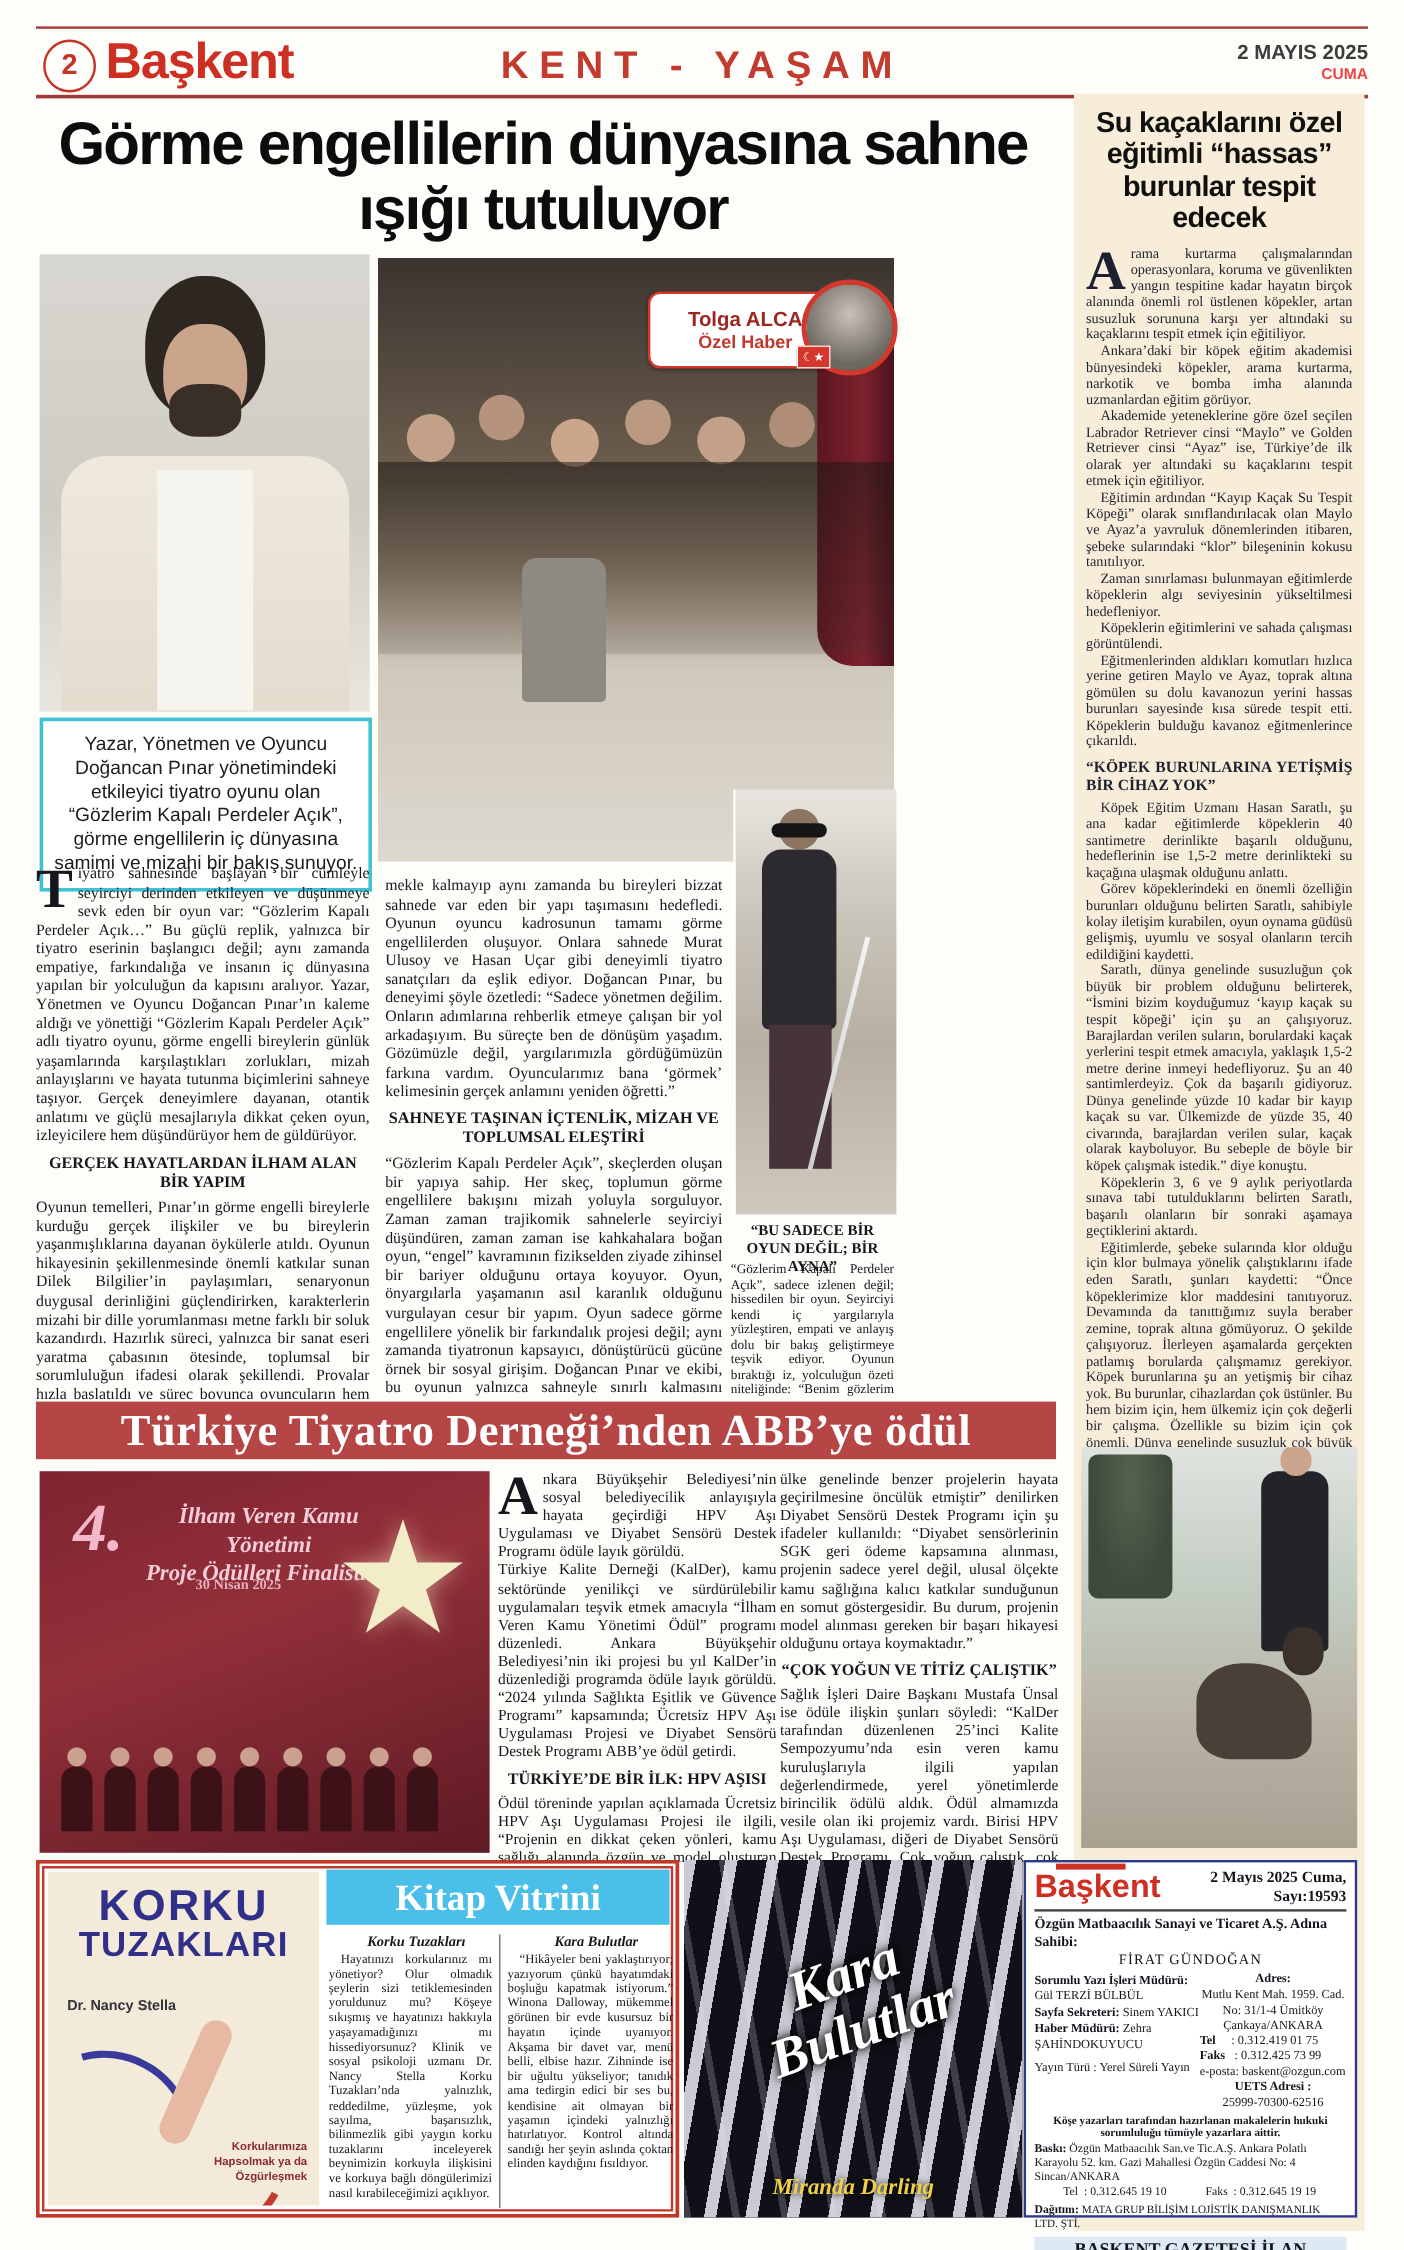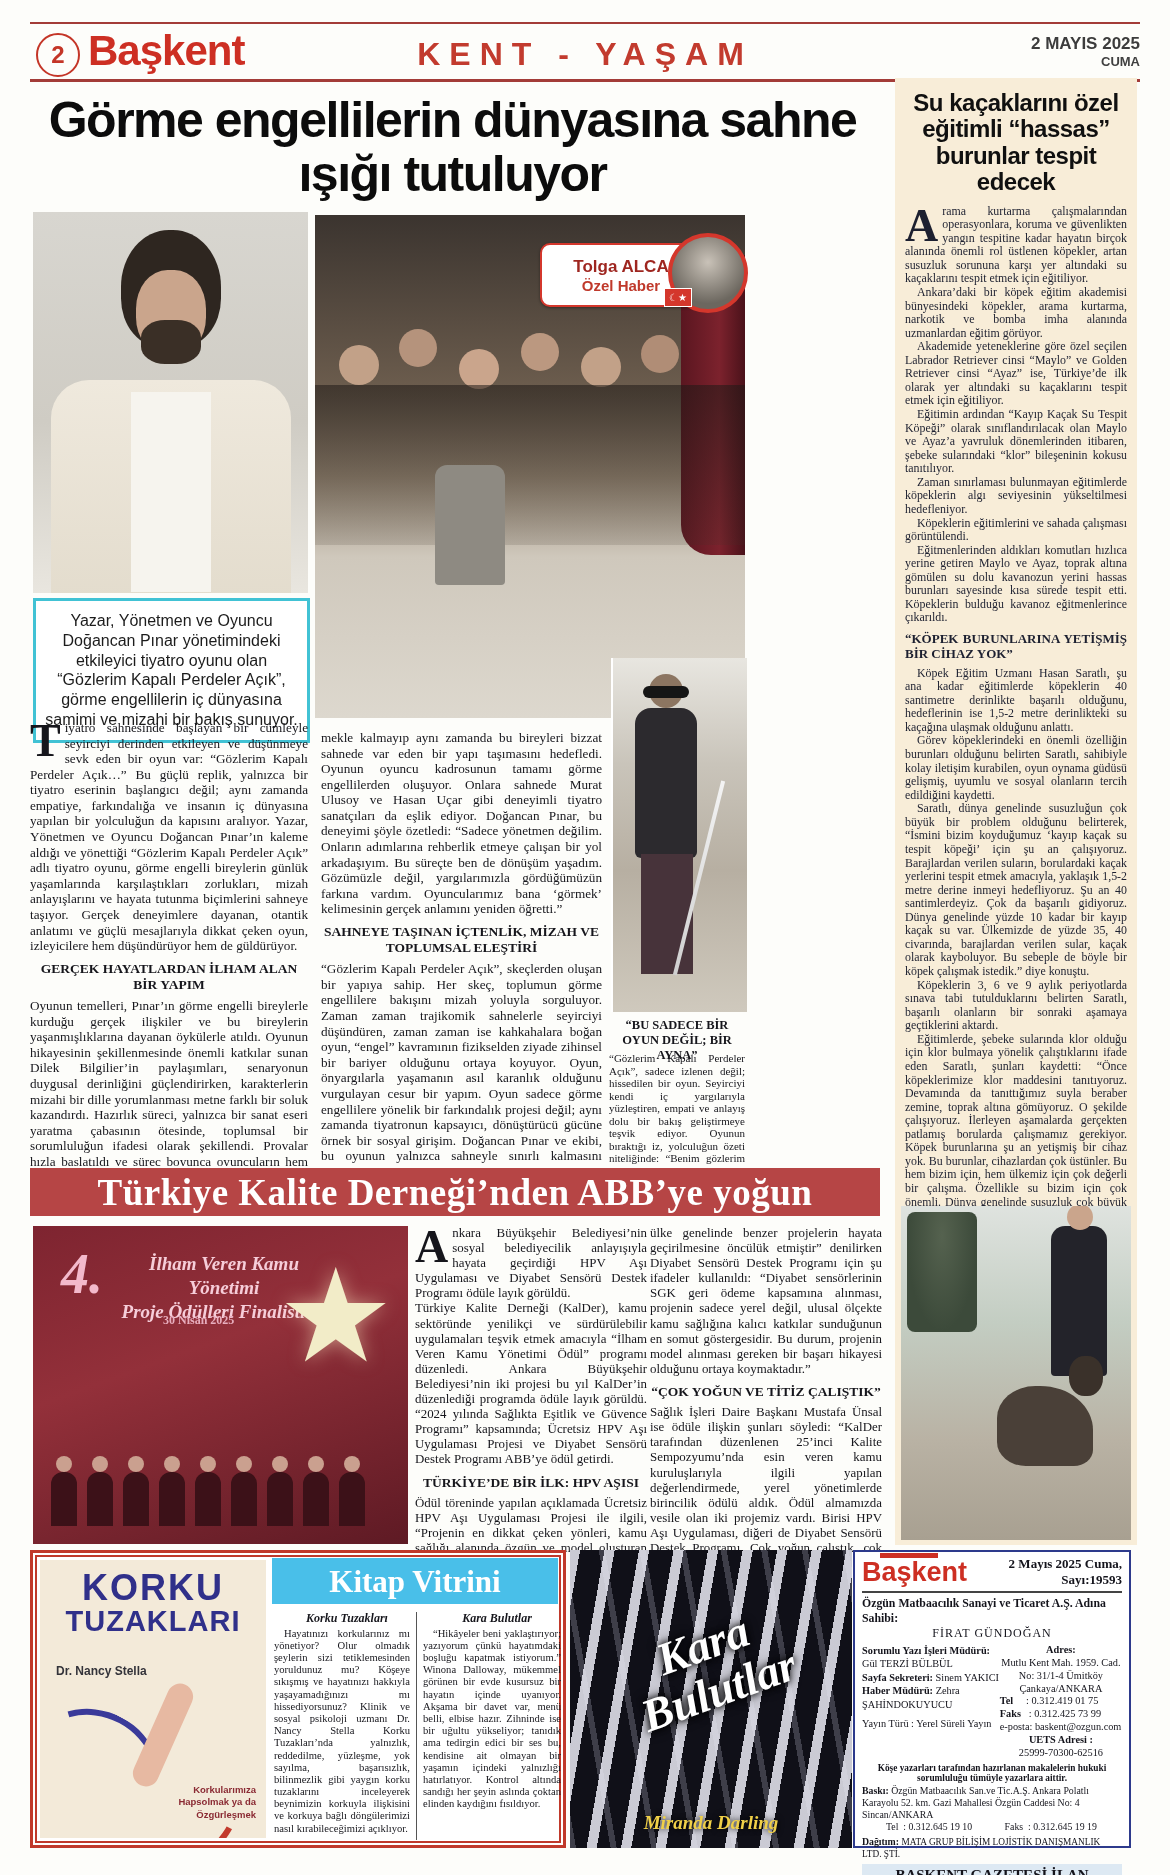--- a/index.html
+++ b/index.html
@@ -8,21 +8,21 @@
   .abs{position:absolute;}
   
   .rule{background:#a33c38;}
   .pagenum{width:40px;height:40px;border:2px solid #c43527;border-radius:50%;
            display:flex;align-items:center;justify-content:center;
            font:900 24px "Liberation Sans",sans-serif;color:#c43527;}
   .logo-main{font:900 42px/1 "Liberation Sans",sans-serif;color:#cd2f23;letter-spacing:-1px;}
   .section-title{font:900 32px/1 "Liberation Sans",sans-serif;color:#c23b2e;letter-spacing:9px;text-align:center;}
   .date-block{text-align:right;font-family:"Liberation Sans",sans-serif;color:#3c3c3c;}
   .date-block .d1{font-size:17px;font-weight:600;}
-  .date-block .d2{font-size:13px;font-weight:800;color:#404040;}
+  .date-block .d2{font-size:13px;font-weight:800;color:#ef4444;}
   
   .headline{font:900 50px/1.07 "Liberation Sans",sans-serif;color:#0c0c0c;
             text-align:center;letter-spacing:-1.5px;}
   .photo{overflow:hidden;}
   .caption1{border:3px solid #41c2d4;background:#fff;padding:10px 8px;
             font:500 16px/1.24 "Liberation Sans",sans-serif;text-align:center;color:#1c1c1c;}
   .bodycol{font:13.2px/1.18 "Liberation Serif",serif;text-align:justify;overflow:hidden;}
   .bodycol p{margin:0;text-indent:13px;}
   .bodycol p.first{text-indent:0;}
   .dc::first-letter{float:left;font-size:46px;line-height:.82;font-weight:700;
@@ -175,21 +175,21 @@
     <p class="first dc">Tiyatro sahnesinde başlayan bir cümleyle seyirciyi derinden etkileyen ve düşünmeye sevk eden bir oyun var: “Gözlerim Kapalı Perdeler Açık…” Bu güçlü replik, yalnızca bir tiyatro eserinin başlangıcı değil; aynı zamanda empatiye, farkındalığa ve insanın iç dünyasına yapılan bir yolculuğun da kapısını aralıyor. Yazar, Yönetmen ve Oyuncu Doğancan Pınar’ın kaleme aldığı ve yönettiği “Gözlerim Kapalı Perdeler Açık” adlı tiyatro oyunu, görme engelli bireylerin günlük yaşamlarında karşılaştıkları zorlukları, mizah anlayışlarını ve hayata tutunma biçimlerini sahneye taşıyor. Gerçek deneyimlere dayanan, otantik anlatımı ve güçlü mesajlarıyla dikkat çeken oyun, izleyicilere hem düşündürüyor hem de güldürüyor.</p>
     <p class="subhead">GERÇEK HAYATLARDAN İLHAM ALAN BİR YAPIM</p>
     <p class="first">Oyunun temelleri, Pınar’ın görme engelli bireylerle kurduğu gerçek ilişkiler ve bu bireylerin yaşanmışlıklarına dayanan öykülerle atıldı. Oyunun hikayesinin şekillenmesinde önemli katkılar sunan Dilek Bilgilier’in paylaşımları, senaryonun duygusal derinliğini güçlendirirken, karakterlerin mizahi bir dille yorumlanması metne farklı bir soluk kazandırdı. Hazırlık süreci, yalnızca bir sanat eseri yaratma çabasının ötesinde, toplumsal bir sorumluluğun ifadesi olarak şekillendi. Provalar hızla başlatıldı ve süreç boyunca oyuncuların hem sahneye hem de hikayeye olan katkıları, oyunun ruhuna derinlik kattı. Görme engelliler için önemli bir merkez olan Gören Kalpler Görme Engelliler Eğitim ve Rehabilitasyon Merkezi’nin kurucusu Erol Sayyıdan, projeye verdiği destekle bu sürecin önemli bir parçası oldu. Renkli Yüzler Kültür Sanat Tiyatrosu’nun kurucusu olan Pınar, oyunun yalnızca görme engellileri konu et-</p>
   </div>
   <div class="abs bodycol" style="left:321px;top:730px;width:281px;height:436px;">
     <p class="first">mekle kalmayıp aynı zamanda bu bireyleri bizzat sahnede var eden bir yapı taşımasını hedefledi. Oyunun oyuncu kadrosunun tamamı görme engellilerden oluşuyor. Onlara sahnede Murat Ulusoy ve Hasan Uçar gibi deneyimli tiyatro sanatçıları da eşlik ediyor. Doğancan Pınar, bu deneyimi şöyle özetledi: “Sadece yönetmen değilim. Onların adımlarına rehberlik etmeye çalışan bir yol arkadaşıyım. Bu süreçte ben de dönüşüm yaşadım. Gözümüzle değil, yargılarımızla gördüğümüzün farkına vardım. Oyuncularımız bana ‘görmek’ kelimesinin gerçek anlamını yeniden öğretti.”</p>
     <p class="subhead">SAHNEYE TAŞINAN İÇTENLİK, MİZAH VE TOPLUMSAL ELEŞTİRİ</p>
     <p class="first">“Gözlerim Kapalı Perdeler Açık”, skeçlerden oluşan bir yapıya sahip. Her skeç, toplumun görme engellilere bakışını mizah yoluyla sorguluyor. Zaman zaman trajikomik sahnelerle seyirciyi düşündüren, zaman zaman ise kahkahalara boğan oyun, “engel” kavramının fizikselden ziyade zihinsel bir bariyer olduğunu ortaya koyuyor. Oyun, önyargılarla yaşamanın asıl karanlık olduğunu vurgulayan cesur bir yapım. Oyun sadece görme engellilere yönelik bir farkındalık projesi değil; aynı zamanda tiyatronun kapsayıcı, dönüştürücü gücüne örnek bir sosyal girişim. Doğancan Pınar ve ekibi, bu oyunun yalnızca sahneyle sınırlı kalmasını istemiyor. Hedef, oyunun Türkiye genelinde birçok farklı şehirde sahnelenmesi ve geniş kitlelerle buluşturulması. Projenin arkasındaki vizyon, engelli bireylerin sanat yoluyla daha görünür hale gelmesini sağlamak ve kendi hikayelerini özgürce anlatabilecekleri alanlar yaratmak. Toplumun farklı kesimlerinde oyun sonrası gerçekleştirilecek söyleşiler, atölyeler ve etkinliklerle, farkındalığın daha da derinleştirilmesi planlanıyor.</p>
   </div>
 
-  <div class="abs cream" style="left:895px;top:78px;width:242px;height:1467px;">
+  <div class="abs cream" style="left:895px;top:78px;width:242px;height:1781px;">
     <div class="cream-head">Su kaçaklarını özel eğitimli “hassas” burunlar tespit edecek</div>
     <p class="first dc">Arama kurtarma çalışmalarından operasyonlara, koruma ve güvenlikten yangın tespitine kadar hayatın birçok alanında önemli rol üstlenen köpekler, artan susuzluk sorununa karşı yer altındaki su kaçaklarını tespit etmek için eğitiliyor.</p>
     <p>Ankara’daki bir köpek eğitim akademisi bünyesindeki köpekler, arama kurtarma, narkotik ve bomba imha alanında uzmanlardan eğitim görüyor.</p>
     <p>Akademide yeteneklerine göre özel seçilen Labrador Retriever cinsi “Maylo” ve Golden Retriever cinsi “Ayaz” ise, Türkiye’de ilk olarak yer altındaki su kaçaklarını tespit etmek için eğitiliyor.</p>
     <p>Eğitimin ardından “Kayıp Kaçak Su Tespit Köpeği” olarak sınıflandırılacak olan Maylo ve Ayaz’a yavruluk dönemlerinden itibaren, şebeke sularındaki “klor” bileşeninin kokusu tanıtılıyor.</p>
     <p>Zaman sınırlaması bulunmayan eğitimlerde köpeklerin algı seviyesinin yükseltilmesi hedefleniyor.</p>
     <p>Köpeklerin eğitimlerini ve sahada çalışması görüntülendi.</p>
     <p>Eğitmenlerinden aldıkları komutları hızlıca yerine getiren Maylo ve Ayaz, toprak altına gömülen su dolu kavanozun yerini hassas burunları sayesinde kısa sürede tespit etti. Köpeklerin bulduğu kavanoz eğitmenlerince çıkarıldı.</p>
     <p class="subhead">“KÖPEK BURUNLARINA YETİŞMİŞ BİR CİHAZ YOK”</p>
     <p>Köpek Eğitim Uzmanı Hasan Saratlı, şu ana kadar eğitimlerde köpeklerin 40 santimetre derinlikte başarılı olduğunu, hedeflerinin ise 1,5-2 metre derinlikteki su kaçağına ulaşmak olduğunu anlattı.</p>
@@ -201,21 +201,21 @@
 
   <div class="abs photo" style="left:901px;top:1206px;width:230px;height:334px;background:linear-gradient(180deg,#dfe3df 0%,#c3cdc2 35%,#b9b2a4 70%,#a8a091 100%);z-index:3;">
     <div class="abs" style="left:6px;top:6px;width:70px;height:120px;background:radial-gradient(ellipse at 50% 20%,#55624f,#3c4a3a 70%);border-radius:8px;"></div>
     <div class="abs" style="left:150px;top:20px;width:56px;height:150px;border-radius:14px 14px 4px 4px;background:#23232a;"></div>
     <div class="abs" style="left:166px;top:-2px;width:26px;height:26px;border-radius:50%;background:#caa58c;"></div>
     <div class="abs" style="left:96px;top:180px;width:96px;height:80px;border-radius:40% 55% 20% 30%;background:#4a4038;"></div>
     <div class="abs" style="left:168px;top:150px;width:34px;height:40px;border-radius:45%;background:#3a312a;"></div>
   </div>
 
   <div class="abs abb-band" style="left:30px;top:1168px;width:850px;height:48px;">
-    <span>Türkiye Kalite Derneği’nden ABB’ye yoğun</span>
+    <span>Türkiye Tiyatro Derneği’nden ABB’ye ödül</span>
   </div>
   <div class="abs photo abb-photo" style="left:33px;top:1226px;width:375px;height:318px;">
     <div class="abs abb-num" style="left:28px;top:20px;">4.</div>
     <div class="abs abb-l1" style="left:86px;top:26px;width:210px;text-align:center;">
       <span>İlham Veren Kamu Yönetimi</span><br>
       <span>Proje Ödülleri Finalistleri</span>
     </div>
     <div class="abs abb-date" style="left:130px;top:88px;">30 Nisan 2025</div>
     <div class="abs star" style="right:14px;top:26px;">★</div>
     <div class="abs people-row" style="left:18px;bottom:18px;">

